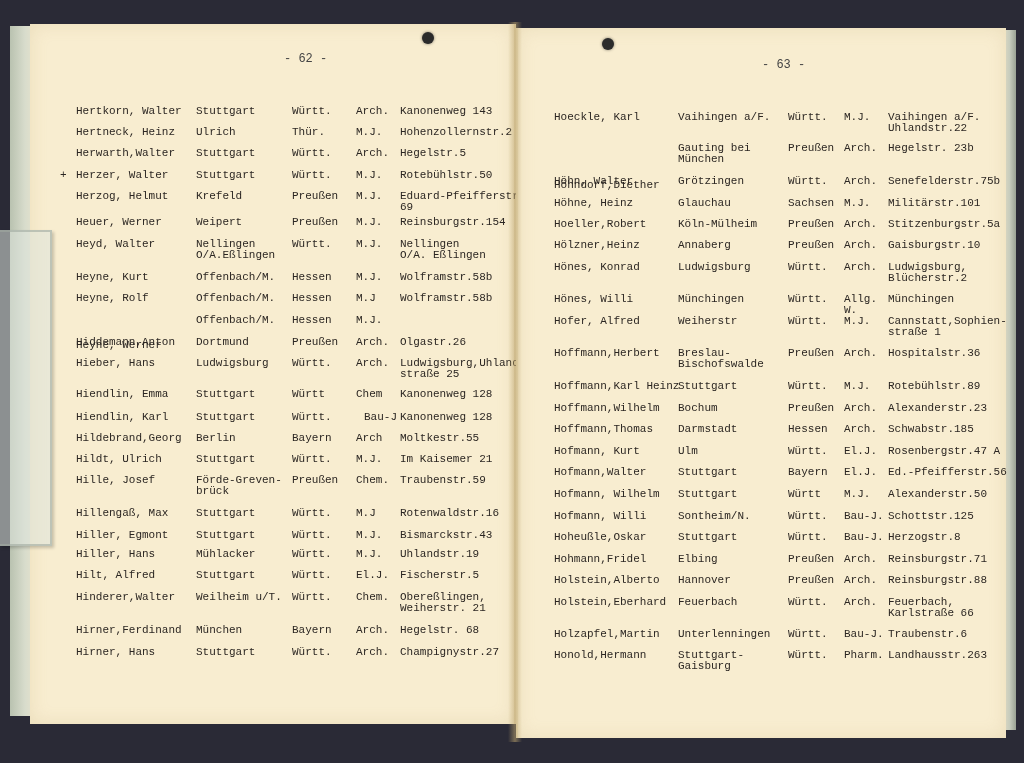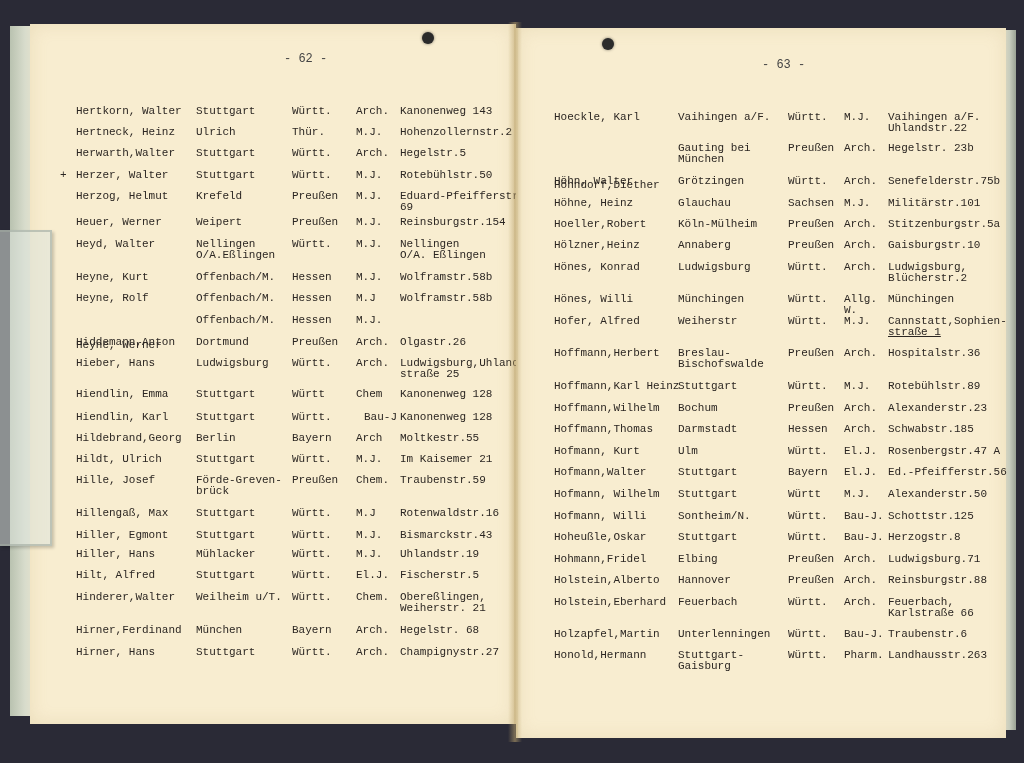--- a/index.html
+++ b/index.html
@@ -85,31 +85,31 @@
   <div class="punch" style="left:84px; top:10px;"></div>
   <div id="right-rows">
       <div class="row" style="top: 84px; left: 0px;"><span style="left: 36px;">Hoeckle, Karl</span><span style="left: 160px;">Vaihingen a/F.</span><span style="left: 270px;">Württ.</span><span style="left: 326px;">M.J.</span><span style="left: 370px;">Vaihingen a/F.</span><span style="left: 370px; top: 11px;">Uhlandstr.22</span></div>
       <div class="row" style="top: 115px; left: 0px;"><span style="left: 36px; margin-top: 37px;">Höhndorf,Diether</span><span style="left: 160px;">Gauting bei</span><span style="left: 160px; top: 11px;">München</span><span style="left: 270px;">Preußen</span><span style="left: 326px;">Arch.</span><span style="left: 370px;">Hegelstr. 23b</span></div>
       <div class="row" style="top: 148px; left: 0px;"><span style="left: 36px;">Höhn, Walter</span><span style="left: 160px;">Grötzingen</span><span style="left: 270px;">Württ.</span><span style="left: 326px;">Arch.</span><span style="left: 370px;">Senefelderstr.75b</span></div>
       <div class="row" style="top: 170px; left: 0px;"><span style="left: 36px;">Höhne, Heinz</span><span style="left: 160px;">Glauchau</span><span style="left: 270px;">Sachsen</span><span style="left: 326px;">M.J.</span><span style="left: 370px;">Militärstr.101</span></div>
       <div class="row" style="top: 191px; left: 0px;"><span style="left: 36px;">Hoeller,Robert</span><span style="left: 160px;">Köln-Mülheim</span><span style="left: 270px;">Preußen</span><span style="left: 326px;">Arch.</span><span style="left: 370px;">Stitzenburgstr.5a</span></div>
       <div class="row" style="top: 212px; left: 0px;"><span style="left: 36px;">Hölzner,Heinz</span><span style="left: 160px;">Annaberg</span><span style="left: 270px;">Preußen</span><span style="left: 326px;">Arch.</span><span style="left: 370px;">Gaisburgstr.10</span></div>
       <div class="row" style="top: 234px; left: 0px;"><span style="left: 36px;">Hönes, Konrad</span><span style="left: 160px;">Ludwigsburg</span><span style="left: 270px;">Württ.</span><span style="left: 326px;">Arch.</span><span style="left: 370px;">Ludwigsburg,</span><span style="left: 370px; top: 11px;">Blücherstr.2</span></div>
       <div class="row" style="top: 266px; left: 0px;"><span style="left: 36px;">Hönes, Willi</span><span style="left: 160px;">Münchingen</span><span style="left: 270px;">Württ.</span><span style="left: 326px;">Allg.</span><span style="left: 326px; top: 11px;">W.</span><span style="left: 370px;">Münchingen</span></div>
-      <div class="row" style="top: 288px; left: 0px;"><span style="left: 36px;">Hofer, Alfred</span><span style="left: 160px;">Weiherstr</span><span style="left: 270px;">Württ.</span><span style="left: 326px;">M.J.</span><span style="left: 370px;">Cannstatt,Sophien-</span><span style="left: 370px; top: 11px; text-decoration: underline;">straße 1</span></div>
+      <div class="row" style="top: 288px; left: 0px;"><span style="left: 36px;">Hofer, Alfred</span><span style="left: 160px;">Weiherstr</span><span style="left: 270px;">Württ.</span><span style="left: 326px;">M.J.</span><span style="left: 370px;">Cannstatt,Sophien-</span><span style="left: 370px; top: 11px;">straße 1</span></div>
       <div class="row" style="top: 320px; left: 0px;"><span style="left: 36px;">Hoffmann,Herbert</span><span style="left: 160px;">Breslau-</span><span style="left: 160px; top: 11px;">Bischofswalde</span><span style="left: 270px;">Preußen</span><span style="left: 326px;">Arch.</span><span style="left: 370px;">Hospitalstr.36</span></div>
       <div class="row" style="top: 353px; left: 0px;"><span style="left: 36px;">Hoffmann,Karl Heinz</span><span style="left: 160px;">Stuttgart</span><span style="left: 270px;">Württ.</span><span style="left: 326px;">M.J.</span><span style="left: 370px;">Rotebühlstr.89</span></div>
       <div class="row" style="top: 375px; left: 0px;"><span style="left: 36px;">Hoffmann,Wilhelm</span><span style="left: 160px;">Bochum</span><span style="left: 270px;">Preußen</span><span style="left: 326px;">Arch.</span><span style="left: 370px;">Alexanderstr.23</span></div>
       <div class="row" style="top: 396px; left: 0px;"><span style="left: 36px;">Hoffmann,Thomas</span><span style="left: 160px;">Darmstadt</span><span style="left: 270px;">Hessen</span><span style="left: 326px;">Arch.</span><span style="left: 370px;">Schwabstr.185</span></div>
       <div class="row" style="top: 418px; left: 0px;"><span style="left: 36px;">Hofmann, Kurt</span><span style="left: 160px;">Ulm</span><span style="left: 270px;">Württ.</span><span style="left: 326px;">El.J.</span><span style="left: 370px;">Rosenbergstr.47 A</span></div>
       <div class="row" style="top: 439px; left: 0px;"><span style="left: 36px;">Hofmann,Walter</span><span style="left: 160px;">Stuttgart</span><span style="left: 270px;">Bayern</span><span style="left: 326px;">El.J.</span><span style="left: 370px;">Ed.-Pfeifferstr.56</span></div>
       <div class="row" style="top: 461px; left: 0px;"><span style="left: 36px;">Hofmann, Wilhelm</span><span style="left: 160px;">Stuttgart</span><span style="left: 270px;">Württ</span><span style="left: 326px;">M.J.</span><span style="left: 370px;">Alexanderstr.50</span></div>
       <div class="row" style="top: 483px; left: 0px;"><span style="left: 36px;">Hofmann, Willi</span><span style="left: 160px;">Sontheim/N.</span><span style="left: 270px;">Württ.</span><span style="left: 326px;">Bau-J.</span><span style="left: 370px;">Schottstr.125</span></div>
       <div class="row" style="top: 504px; left: 0px;"><span style="left: 36px;">Hoheußle,Oskar</span><span style="left: 160px;">Stuttgart</span><span style="left: 270px;">Württ.</span><span style="left: 326px;">Bau-J.</span><span style="left: 370px;">Herzogstr.8</span></div>
-      <div class="row" style="top: 526px; left: 0px;"><span style="left: 36px;">Hohmann,Fridel</span><span style="left: 160px;">Elbing</span><span style="left: 270px;">Preußen</span><span style="left: 326px;">Arch.</span><span style="left: 370px;">Ludwigsburg.71</span></div>
+      <div class="row" style="top: 526px; left: 0px;"><span style="left: 36px;">Hohmann,Fridel</span><span style="left: 160px;">Elbing</span><span style="left: 270px;">Preußen</span><span style="left: 326px;">Arch.</span><span style="left: 370px;">Reinsburgstr.71</span></div>
       <div class="row" style="top: 547px; left: 0px;"><span style="left: 36px;">Holstein,Alberto</span><span style="left: 160px;">Hannover</span><span style="left: 270px;">Preußen</span><span style="left: 326px;">Arch.</span><span style="left: 370px;">Reinsburgstr.88</span></div>
       <div class="row" style="top: 569px; left: 0px;"><span style="left: 36px;">Holstein,Eberhard</span><span style="left: 160px;">Feuerbach</span><span style="left: 270px;">Württ.</span><span style="left: 326px;">Arch.</span><span style="left: 370px;">Feuerbach,</span><span style="left: 370px; top: 11px;">Karlstraße 66</span></div>
       <div class="row" style="top: 601px; left: 0px;"><span style="left: 36px;">Holzapfel,Martin</span><span style="left: 160px;">Unterlenningen</span><span style="left: 270px;">Württ.</span><span style="left: 326px;">Bau-J.</span><span style="left: 370px;">Traubenstr.6</span></div>
       <div class="row" style="top: 622px; left: 0px;"><span style="left: 36px;">Honold,Hermann</span><span style="left: 160px;">Stuttgart-</span><span style="left: 160px; top: 11px;">Gaisburg</span><span style="left: 270px;">Württ.</span><span style="left: 326px;">Pharm.</span><span style="left: 370px;">Landhausstr.263</span></div>
     </div>
 </div>
 
 <div class="gutter"></div>
 <div class="tab"></div>
 

